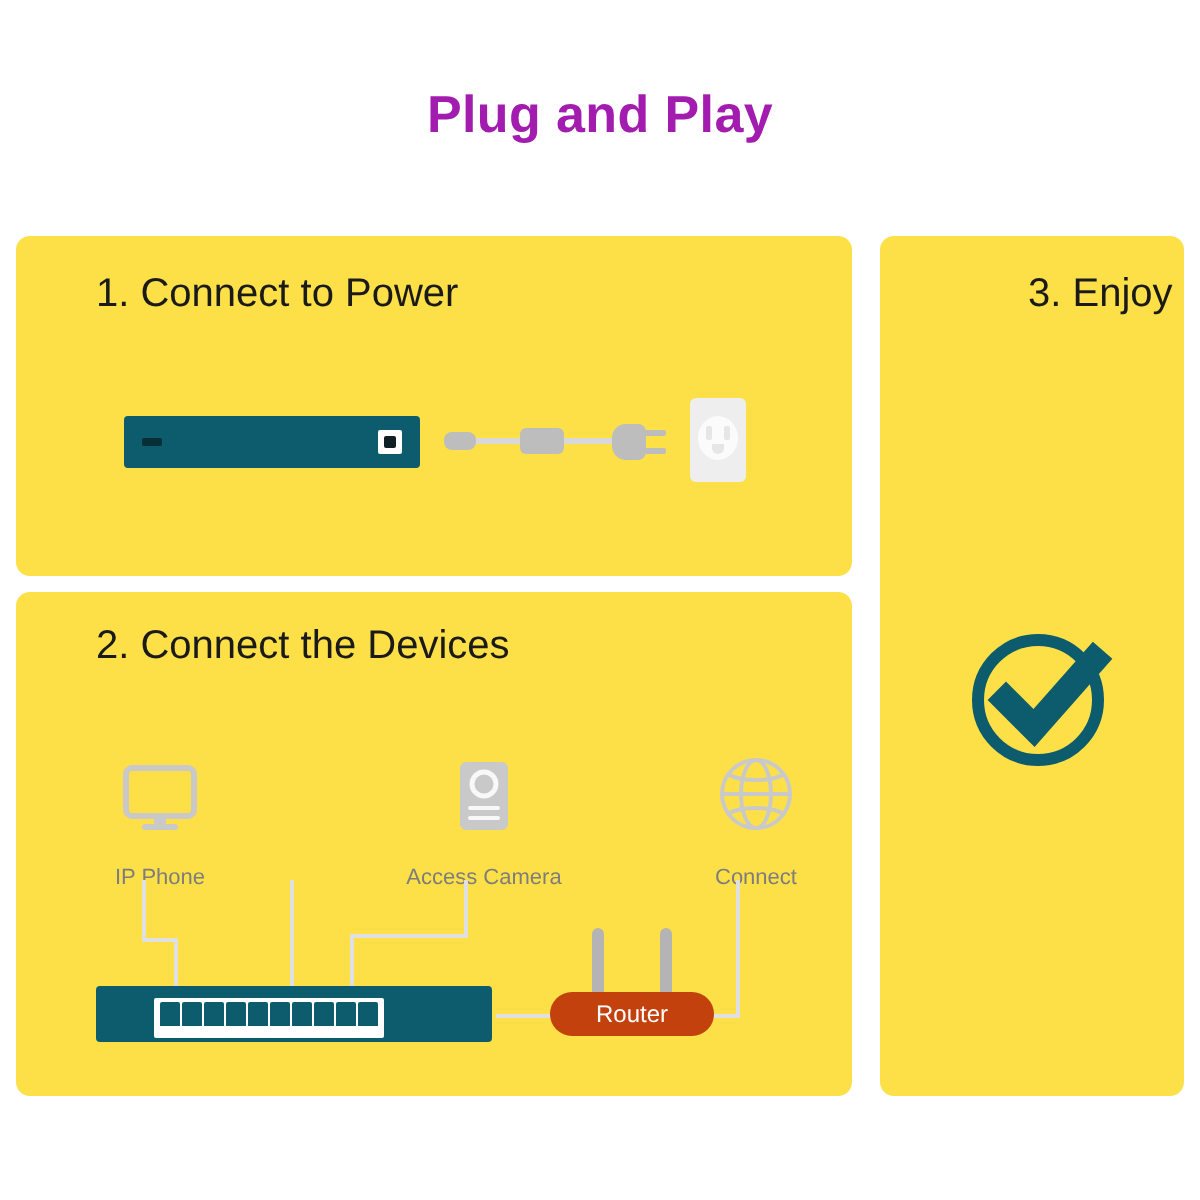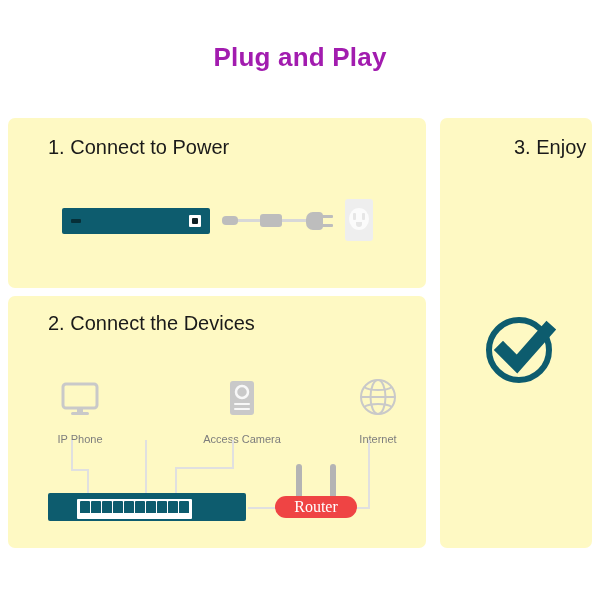--- a/index.html
+++ b/index.html
@@ -29,21 +29,21 @@
     text-align: center;
     font-size: 26px;
     font-weight: bold;
     color: #a21caf;
     letter-spacing: 0.2px;
   }
 
   
   .card {
     position: absolute;
-    background: #fef9c3;
+    background: #fde047;
     border-radius: 7px;
   }
   #card-step1 { left: 8px;   top: 118px; width: 418px; height: 170px; }
   #card-step2 { left: 8px;   top: 296px; width: 418px; height: 252px; }
   #card-step3 { left: 440px; top: 118px; width: 152px; height: 430px; }
 
   .card-title {
     position: absolute;
     font-size: 20px;
     font-weight: normal;
@@ -245,28 +245,27 @@
     height: 4px;
     background: #0d5c6e;
   }
 
   .router {
     position: absolute;
     left: 275px;
     top: 496px;
     width: 82px;
     height: 22px;
-    background: #ef4444;
+    background: #c2410c;
     border-radius: 11px;
     color: #ffffff;
-    font-size: 16px;
+    font-size: 12px;
     display: flex;
     align-items: center;
     justify-content: center;
-    font-family: Liberation Serif, serif;
   }
   .antenna {
     position: absolute;
     width: 6px;
     height: 36px;
     background: #b4b4b4;
     border-radius: 3px;
   }
   #antenna-left  { left: 296px; top: 464px; }
   #antenna-right { left: 330px; top: 464px; }
@@ -348,21 +347,21 @@
           <svg width="38" height="38" viewBox="0 0 38 38" aria-hidden="true">
             <g fill="none" stroke="#c9c9c9" stroke-width="2">
               <circle cx="19" cy="19" r="17"></circle>
               <ellipse cx="19" cy="19" rx="7.5" ry="17"></ellipse>
               <line x1="2" y1="19" x2="36" y2="19"></line>
               <path d="M5 9 C11 13, 27 13, 33 9"></path>
               <path d="M5 29 C11 25, 27 25, 33 29"></path>
             </g>
           </svg>
         </div>
-        <div class="dev-label">Internet</div>
+        <div class="dev-label">Connect</div>
       </div>
 
     </div>
   </div>
 
   <svg class="link-lines" width="600" height="600">
     <g fill="none" stroke="#e0e0e0" stroke-width="2">
 
       <path d="M72 440 L72 470 L88 470 L88 496"></path>
 

